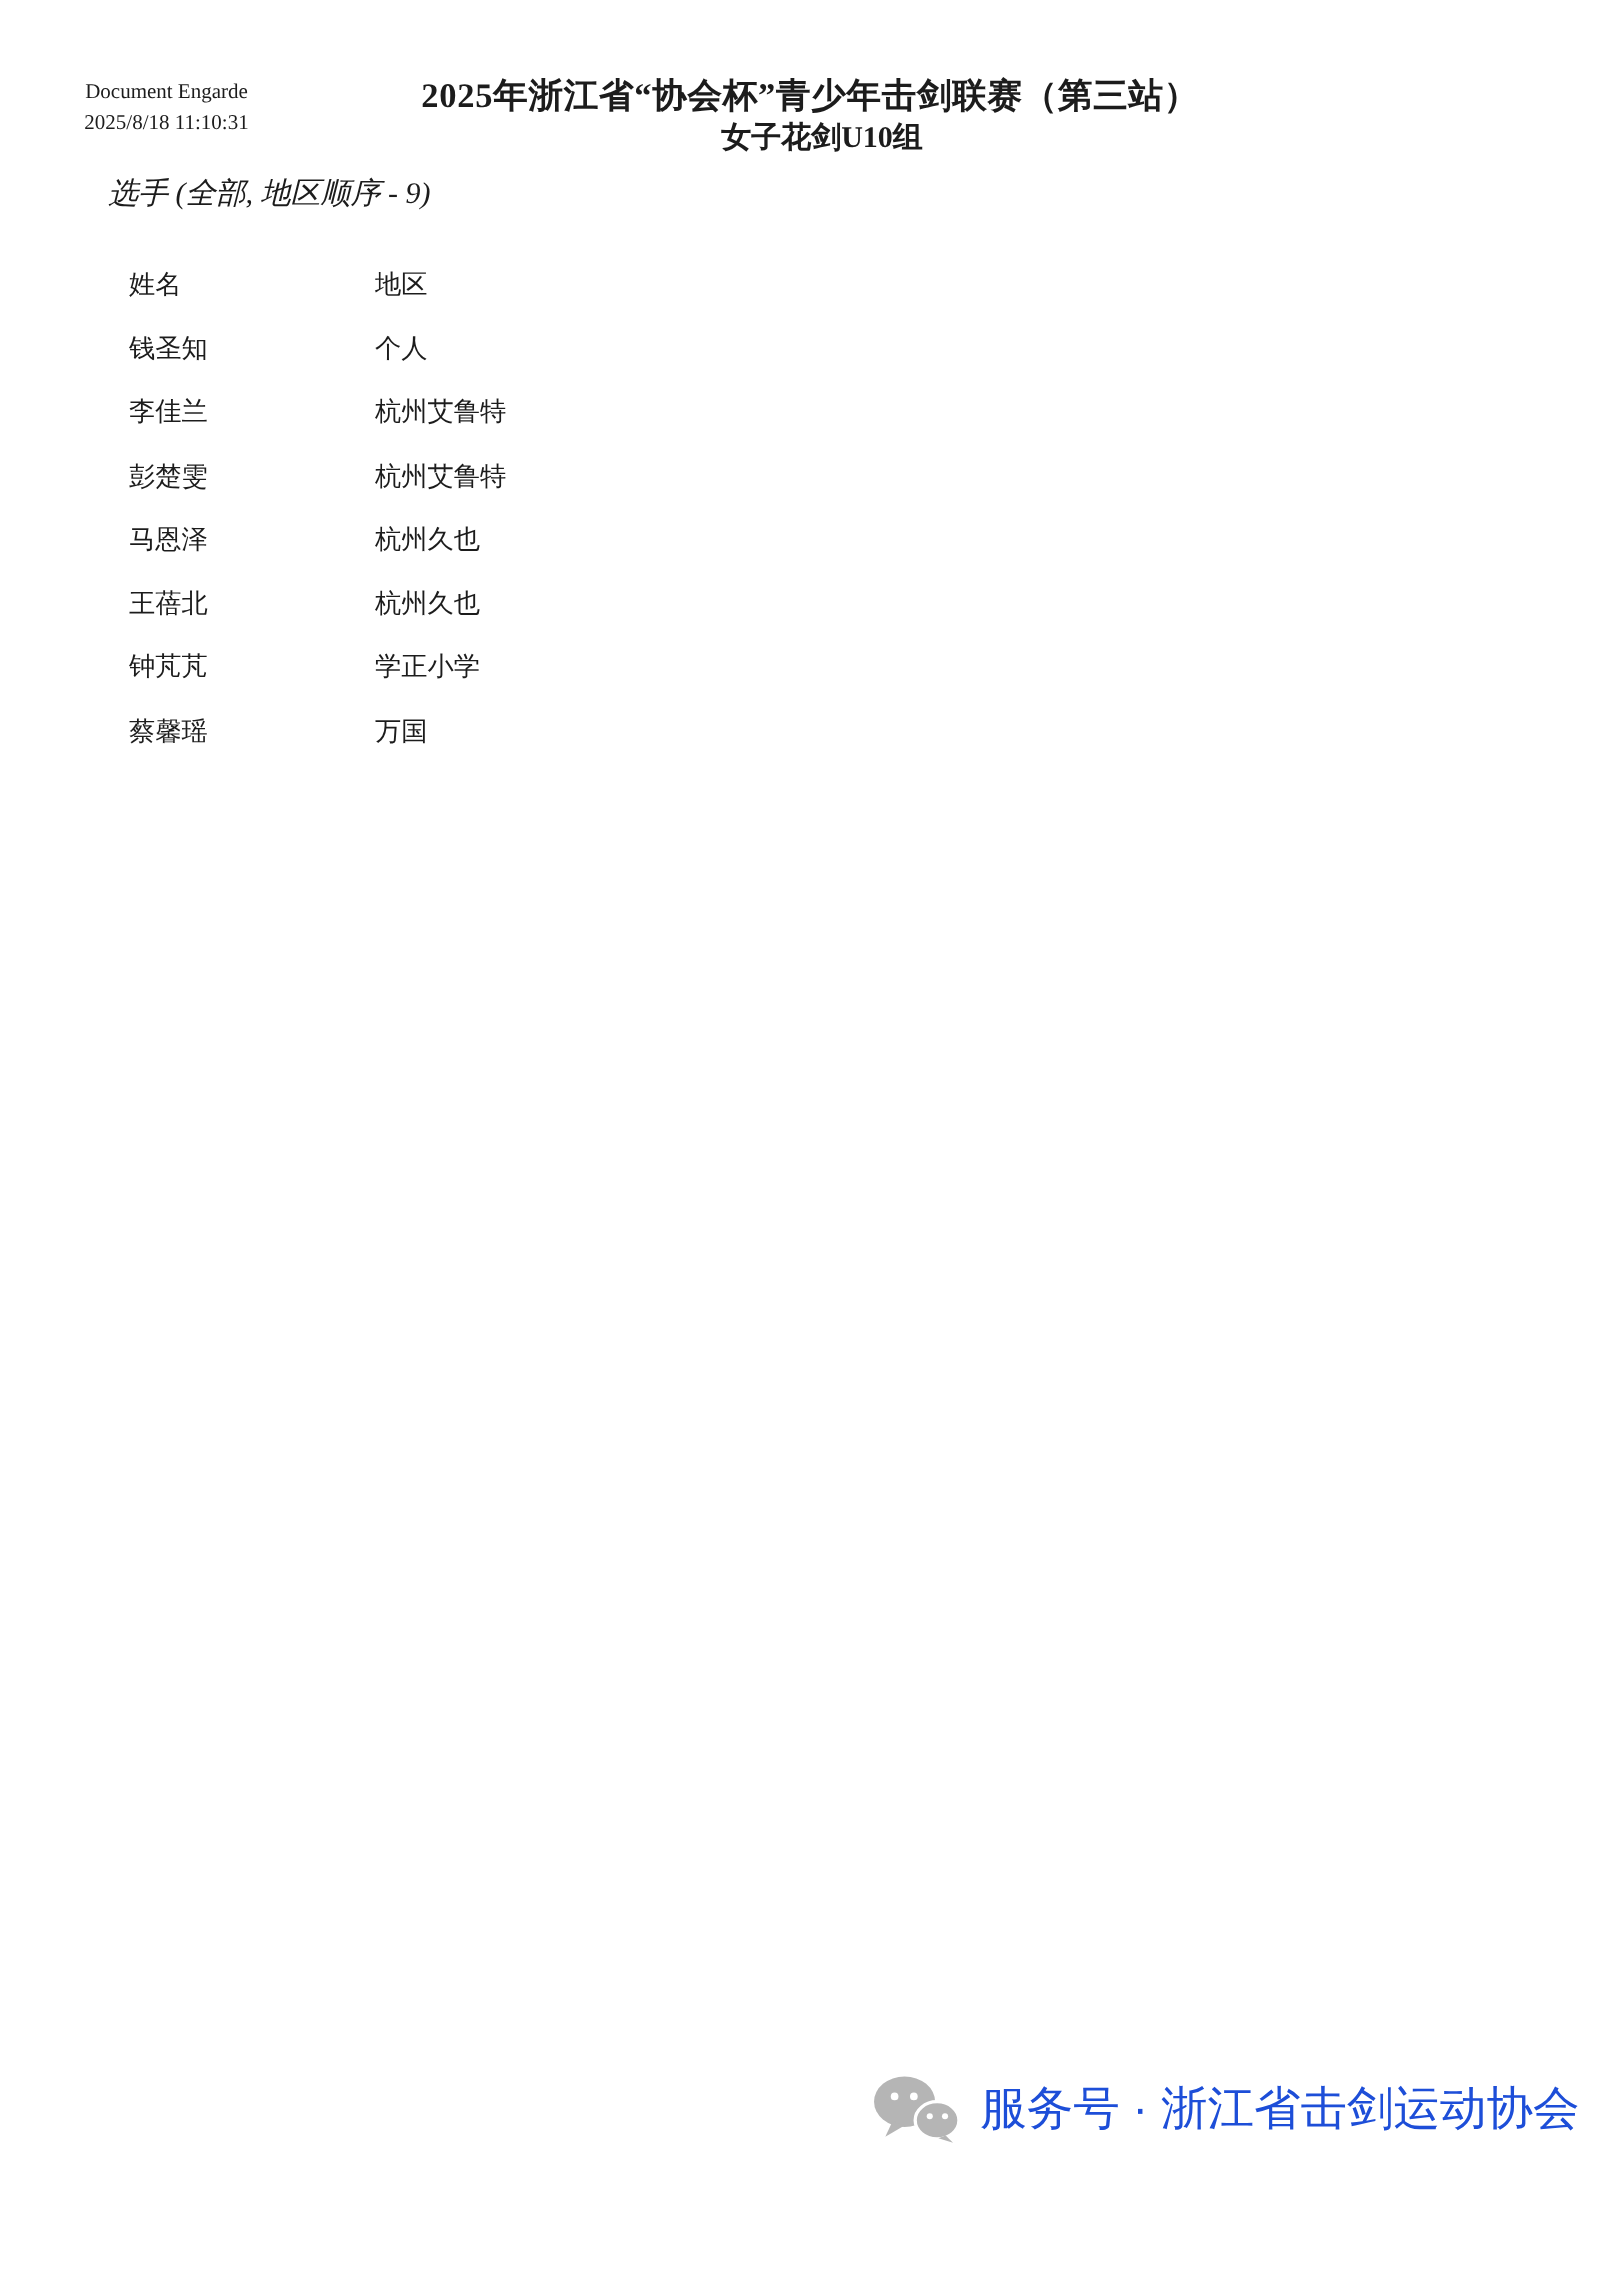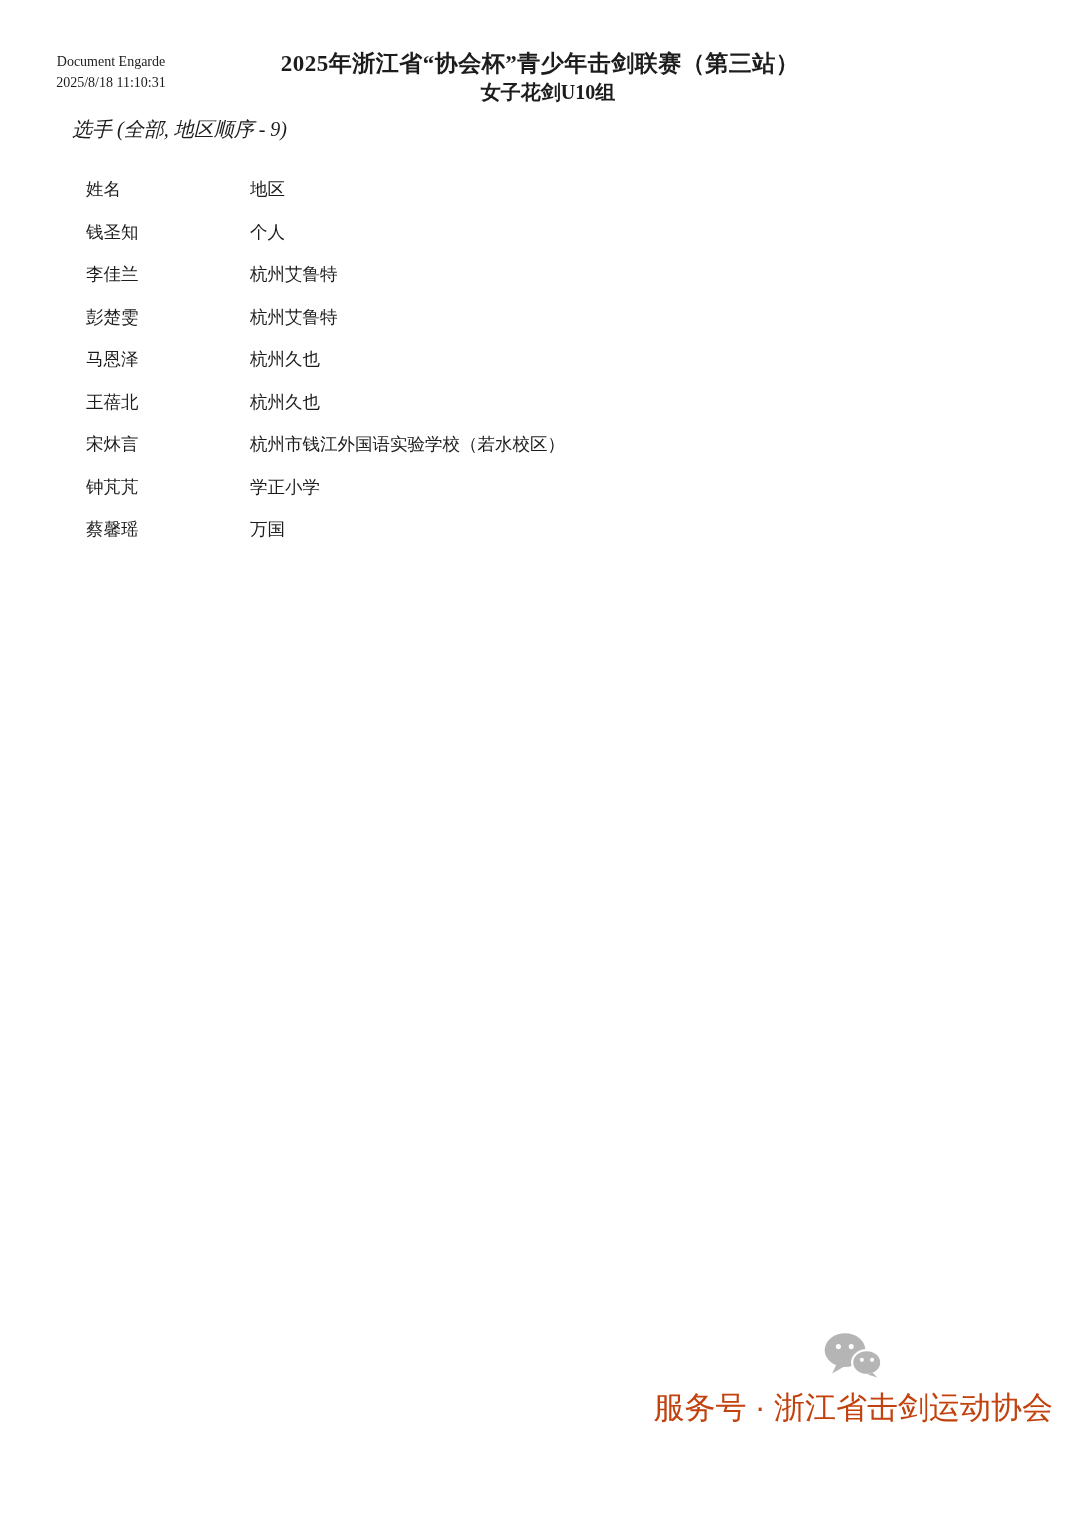--- a/index.html
+++ b/index.html
@@ -129,35 +129,31 @@
         </div>
         <div class="trow">
           <span class="cell name">马恩泽</span>
           <span class="cell club">杭州久也</span>
         </div>
         <div class="trow">
           <span class="cell name">王蓓北</span>
           <span class="cell club">杭州久也</span>
         </div>
         <div class="trow">
-          <span class="cell name">宋炑言</span>
-          <span class="cell club">杭州市钱江外国语实验学校（若水校区）</span>
-        </div>
-        <div class="trow">
           <span class="cell name">钟芃芃</span>
           <span class="cell club">学正小学</span>
         </div>
         <div class="trow">
           <span class="cell name">蔡馨瑶</span>
           <span class="cell club">万国</span>
         </div>
       </div>
   </div>
 
-  <div class="footer" style="color: #c2410c; flex-direction: column;">
+  <div class="footer" style="color: #1d4ed8;">
     <span class="wicon">
       <svg viewBox="0 0 66 52" xmlns="http://www.w3.org/2000/svg" aria-hidden="true">
         <ellipse cx="24" cy="20.5" rx="23" ry="19" fill="#b5b5b5"></ellipse>
         <path d="M15,35 L9.5,47 L24,38.5 Z" fill="#b5b5b5"></path>
         <ellipse cx="48.5" cy="34.5" rx="16.5" ry="14" fill="#b5b5b5" stroke="#ffffff" stroke-width="2.5"></ellipse>
         <path d="M55,46 L60.5,51.5 L49.5,48 Z" fill="#b5b5b5"></path>
         <circle cx="16.5" cy="16.5" r="2.9" fill="#ffffff"></circle>
         <circle cx="31" cy="16.5" r="2.9" fill="#ffffff"></circle>
         <circle cx="43" cy="31.5" r="2.3" fill="#ffffff"></circle>
         <circle cx="54.5" cy="31.5" r="2.3" fill="#ffffff"></circle>

